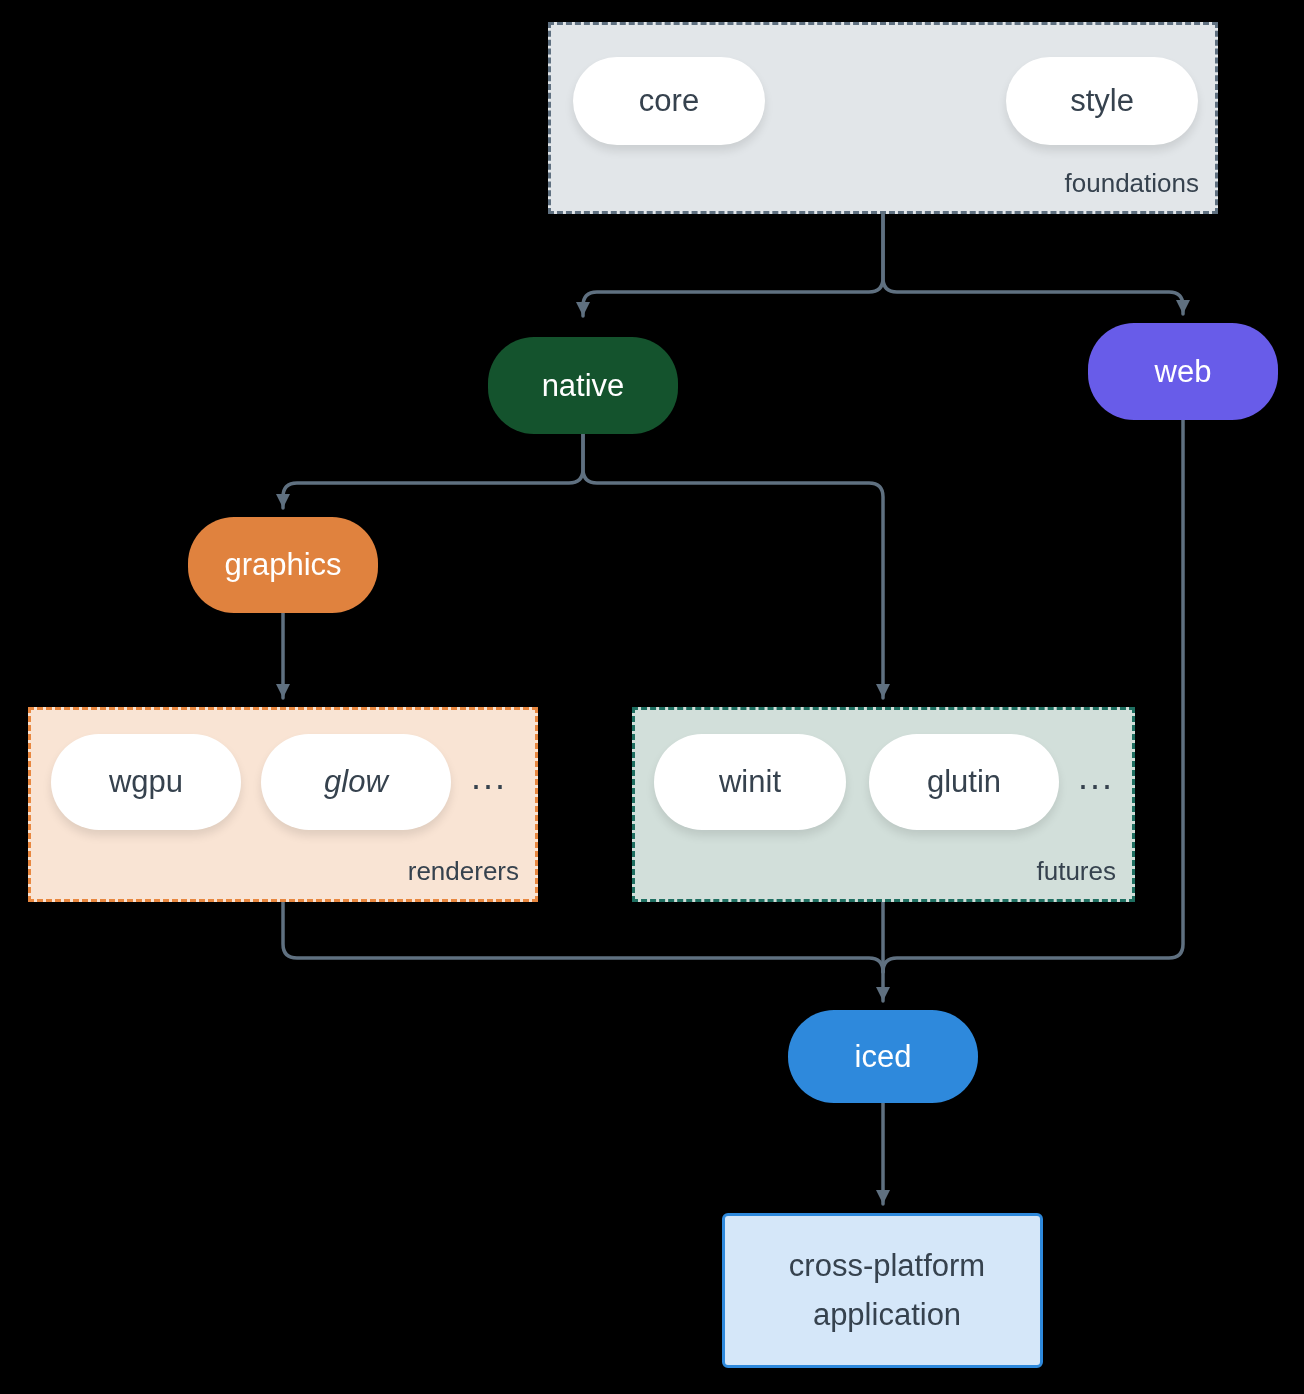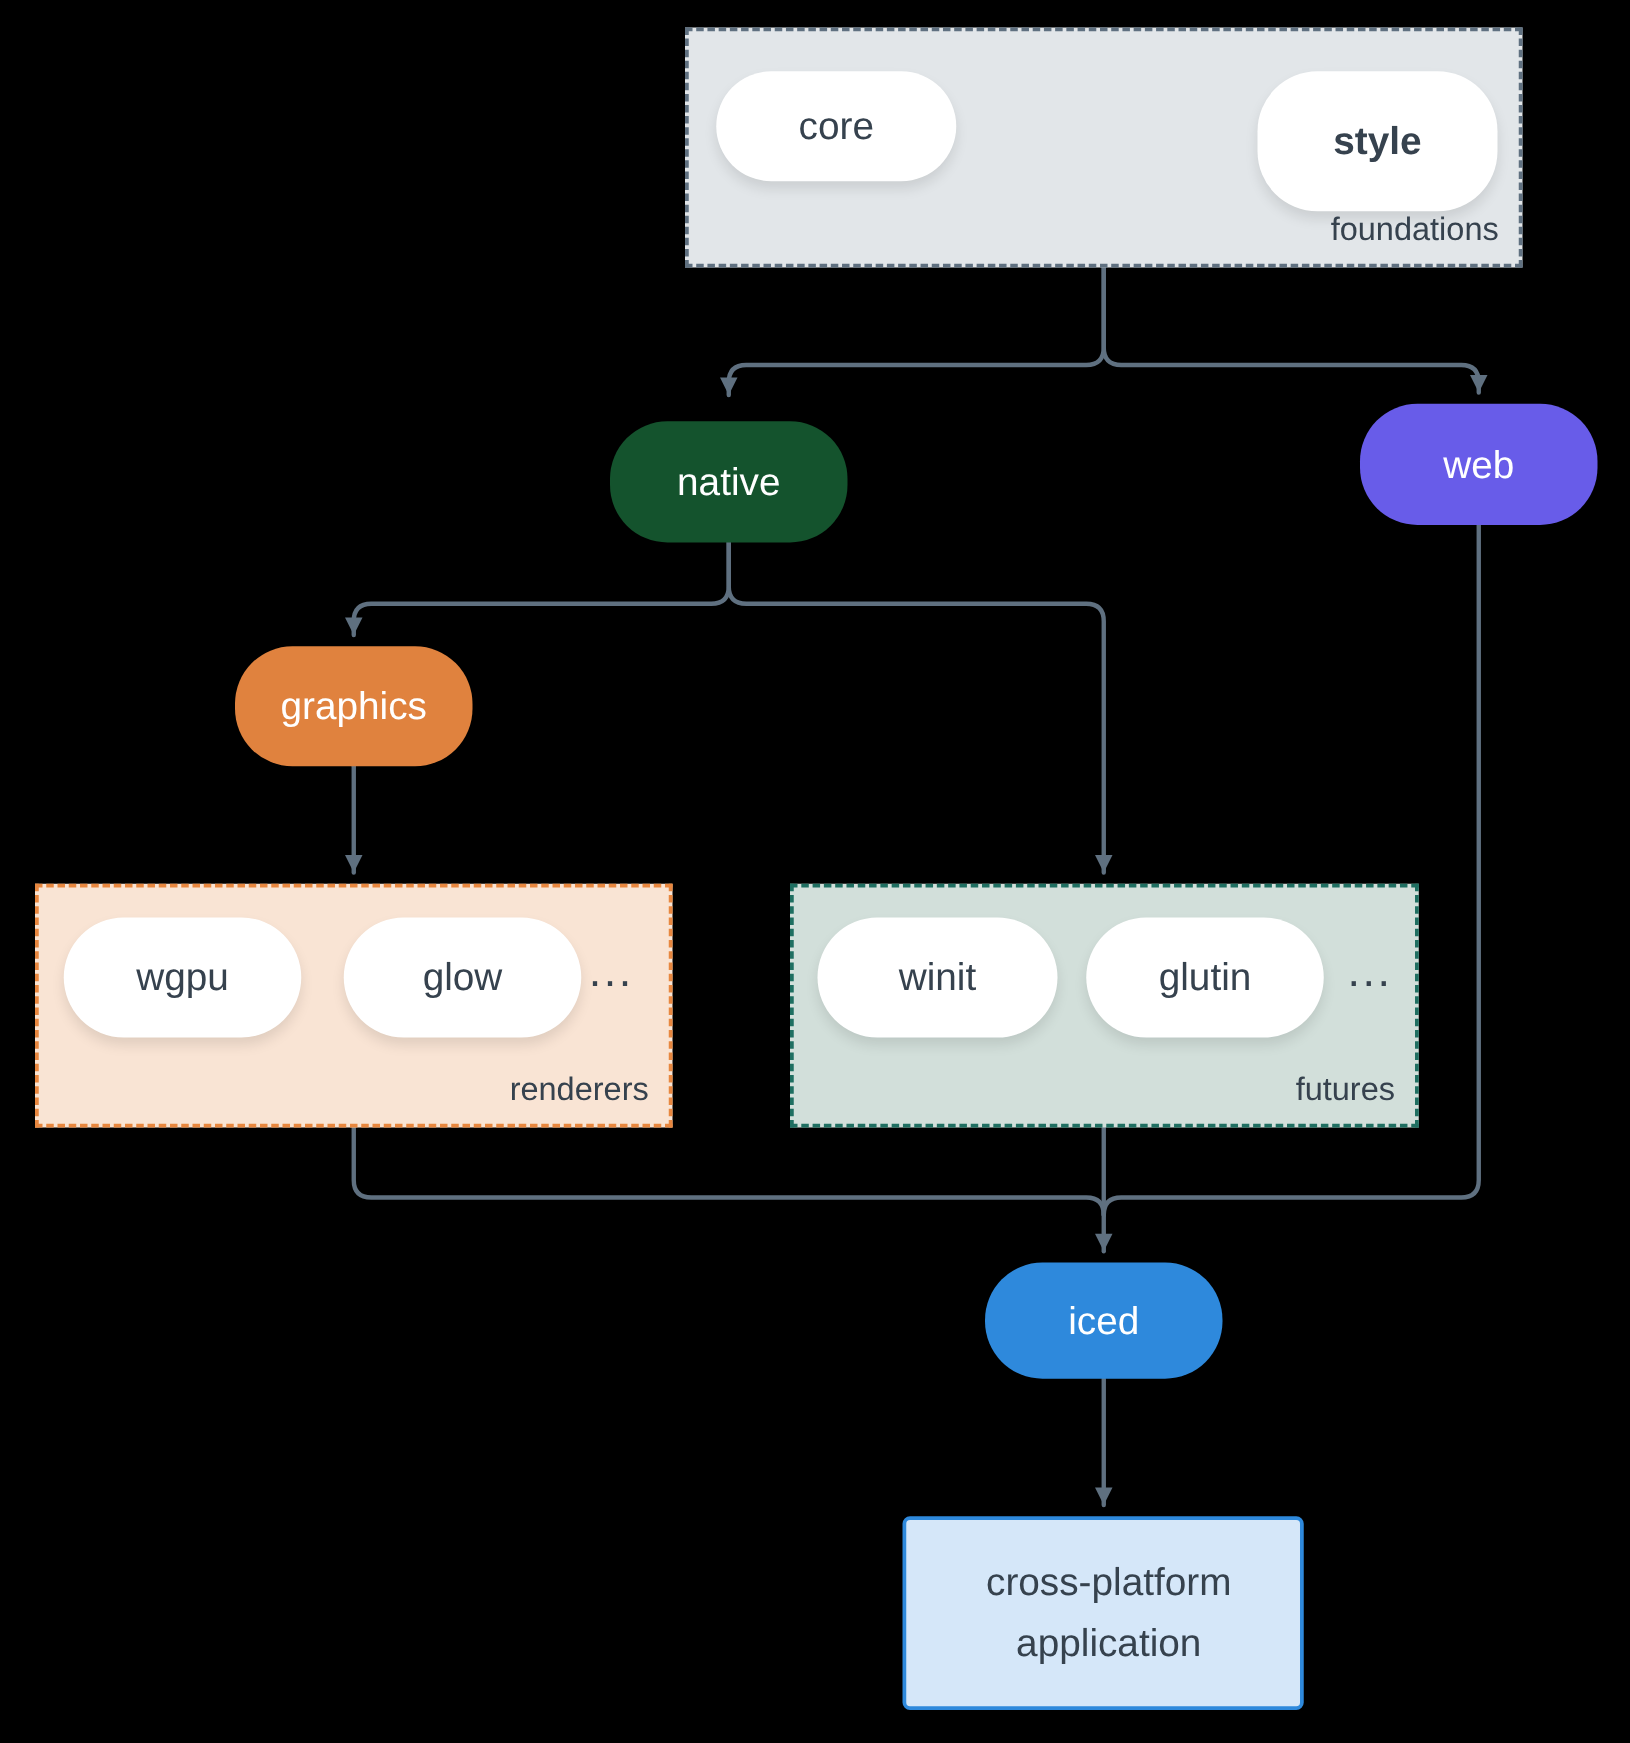--- a/index.html
+++ b/index.html
@@ -92,32 +92,32 @@
     <path class="edge" d="M583,422 L583,469 Q583,483 597,483 L869,483 Q883,483 883,497 L883,698" marker-end="url(#arrow)" style="stroke: rgb(95, 112, 128);"></path>
     <path class="edge" d="M283,613 L283,698" marker-end="url(#arrow)" style="stroke: rgb(95, 112, 128);"></path>
     <path class="edge" d="M283,902 L283,944 Q283,958 297,958 L869,958 Q883,958 883,972" style="stroke: rgb(95, 112, 128);"></path>
     <path class="edge" d="M1183,420 L1183,944 Q1183,958 1169,958 L897,958 Q883,958 883,972" style="stroke: rgb(95, 112, 128);"></path>
     <path class="edge" d="M883,902 L883,1001" marker-end="url(#arrow)" style="stroke: rgb(95, 112, 128);"></path>
     <path class="edge" d="M883,1103 L883,1204" marker-end="url(#arrow)" style="stroke: rgb(95, 112, 128);"></path>
   </svg>
 
   <div class="group-box" style="left: 548px; top: 22px; width: 670px; height: 192px; background: rgb(226, 230, 233); border-color: rgb(95, 112, 128);">
     <div class="pill white" style="left:22px; top:32px; width:192px; height:88px;">core</div>
-    <div class="pill white" style="left:455px; top:32px; width:192px; height:112px;font-weight:bold;">style</div>
+    <div class="pill white" style="left:455px; top:32px; width:192px; height:88px;">style</div>
     <div class="group-label">foundations</div>
   </div>
 
   <div class="pill solid" style="left: 488px; top: 325px; width: 190px; height: 97px; background: #14532d; margin-top: 12px;">native</div>
   <div class="pill solid" style="left: 1088px; top: 323px; width: 190px; height: 97px; background: rgb(104, 92, 233);">web</div>
 
   <div class="pill solid" style="left: 188px; top: 517px; width: 190px; height: 96px; background: rgb(224, 130, 62);">graphics</div>
 
   <div class="group-box" style="left: 28px; top: 707px; width: 510px; height: 195px; background: rgb(249, 228, 212); border-color: rgb(232, 135, 63);">
     <div class="pill white" style="left:20px; top:24px; width:190px; height:96px;">wgpu</div>
-    <div class="pill white" style="left:244px; top:24px; width:190px; height:96px;">glow</div>
+    <div class="pill white" style="left:230px; top:24px; width:190px; height:96px;font-style:italic;">glow</div>
     <div class="ellipsis" style="left:440px; top:46px;">...</div>
     <div class="group-label">renderers</div>
   </div>
 
   <div class="group-box" style="left: 632px; top: 707px; width: 503px; height: 195px; background: rgb(210, 223, 218); border-color: rgb(31, 111, 97);">
     <div class="pill white" style="left:19px; top:24px; width:192px; height:96px;">winit</div>
     <div class="pill white" style="left:234px; top:24px; width:190px; height:96px;">glutin</div>
     <div class="ellipsis" style="left:443px; top:46px;">...</div>
     <div class="group-label">futures</div>
   </div>

